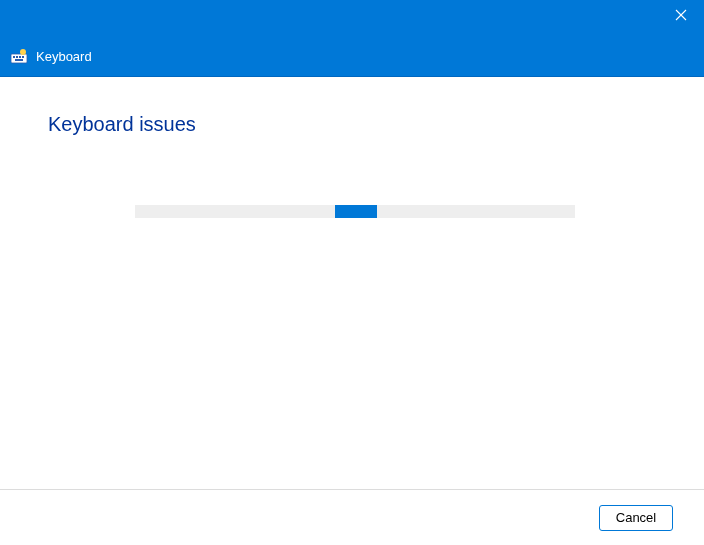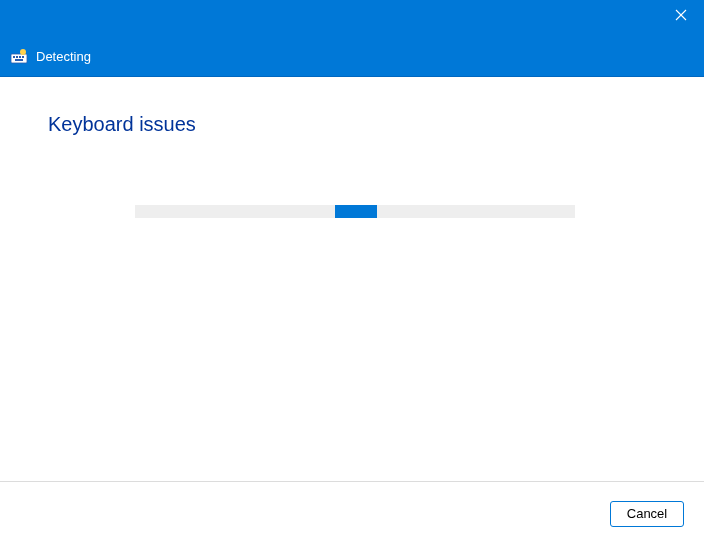--- a/index.html
+++ b/index.html
@@ -8,21 +8,21 @@
     .titlebar { height: 37px; background: #0078d7; display: flex; justify-content: flex-end; align-items: flex-start; }
     .close-btn { width: 46px; height: 32px; display: flex; align-items: center; justify-content: center; cursor: pointer; }
     .close-btn svg { stroke: #ffffff; stroke-width: 1.1; }
     .header { height: 40px; background: #0078d7; display: flex; align-items: center; padding-left: 10px; gap: 8px; border-bottom: 1px solid #0067c0; }
     .kb-icon { width: 18px; height: 18px; display: inline-flex; align-items: center; justify-content: center; }
     .header-title { color: #ffffff; font-size: 13px; font-weight: 400; }
     .content { flex: 1; padding: 36px 48px 0 48px; position: relative; }
     .heading { color: #003399; font-size: 20px; font-weight: 400; }
     .progress-track { position: absolute; top: 128px; left: 135px; width: 440px; height: 13px; background: #eeeeee; }
     .progress-chunk { position: absolute; height: 100%; width: 42px; left: 200px; background: #0078d7; }
-    .footer { height: 64px; border-top: 1px solid #dcdcdc; display: flex; align-items: center; justify-content: flex-end; padding-right: 20px; }
+    .footer { height: 56px; border-top: 1px solid #dcdcdc; display: flex; align-items: center; justify-content: flex-end; padding-right: 31px; }
     .cancel-btn { min-width: 74px; height: 26px; background: #ffffff; border: 1px solid #0078d7; border-radius: 3px; font-size: 13px; color: #000000; cursor: pointer; padding: 0 12px; font-family: inherit; }
   </style>
 </head>
 <body>
 
 <div class="window">
 
   <div class="titlebar">
     <div class="close-btn">
       <span>
@@ -39,21 +39,21 @@
       <svg width="18" height="18" viewBox="0 0 18 18">
         <rect x="1" y="6" width="16" height="9" rx="1" fill="#ffffff" stroke="#2a5db0" stroke-width="0.8"></rect>
         <rect x="3" y="8" width="2" height="2" fill="#2a5db0"></rect>
         <rect x="6" y="8" width="2" height="2" fill="#2a5db0"></rect>
         <rect x="9" y="8" width="2" height="2" fill="#2a5db0"></rect>
         <rect x="12" y="8" width="2" height="2" fill="#2a5db0"></rect>
         <rect x="5" y="11" width="8" height="2" fill="#2a5db0"></rect>
         <circle cx="13" cy="4" r="3" fill="#ffd24d"></circle>
       </svg>
     </span>
-    <span class="header-title">Detecting</span>
+    <span class="header-title">Keyboard</span>
   </div>
 
   <div class="content">
     <div class="heading">Keyboard issues</div>
     <div class="progress-track">
       <div class="progress-chunk"></div>
     </div>
   </div>
 
   <div class="footer">

